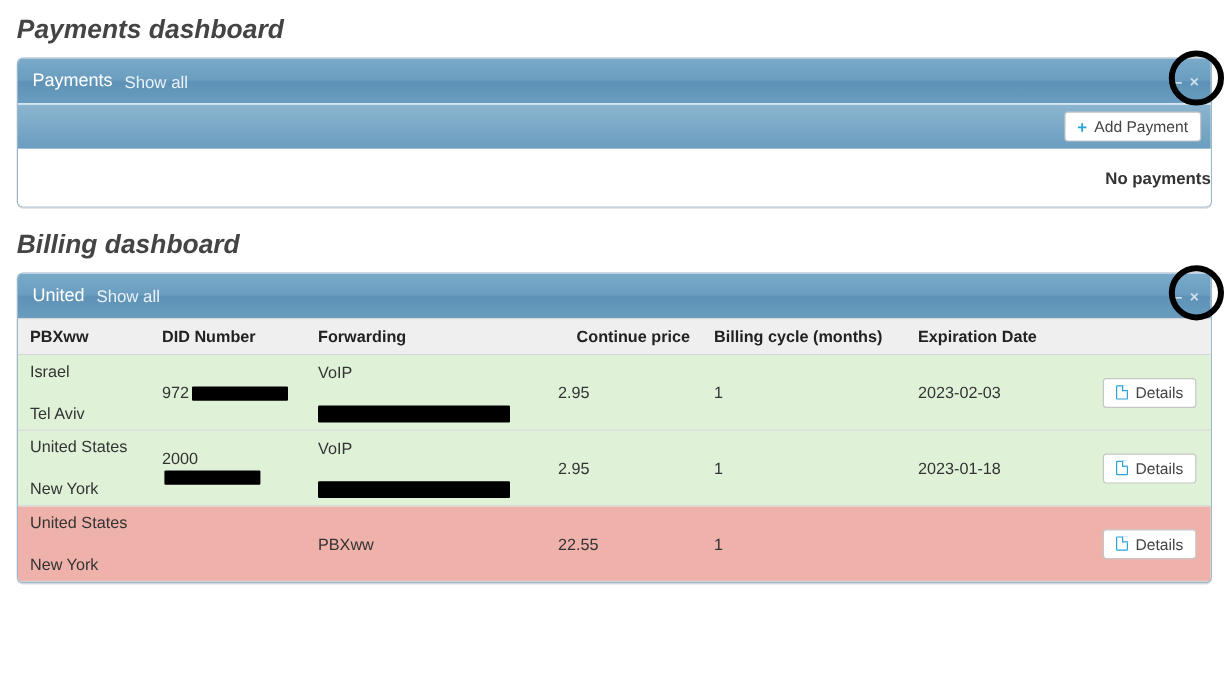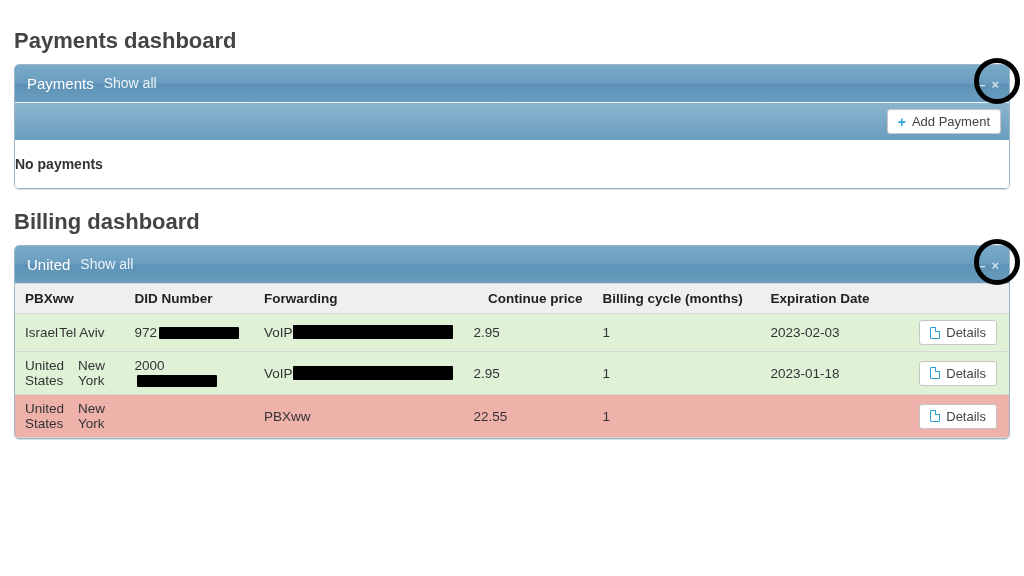--- a/index.html
+++ b/index.html
@@ -7,35 +7,36 @@
     font-family: -apple-system, BlinkMacSystemFont, "Segoe UI", Helvetica, Arial, sans-serif;
     background: #fff;
     padding: 8px 14px;
     width: 1024px;
     color: #333;
   }
   h2.section-title {
     font-size: 22px;
     font-weight: 700;
     color: #444;
-    margin: 20px 0 10px 0;
+    margin: 4px 0 10px 0;
+    font-style: italic;
   }
   .panel {
     border: 1px solid #9cb6c9;
     border-radius: 5px;
     overflow: hidden;
     margin-bottom: 18px;
     box-shadow: 0 1px 0 #ddd;
   }
   .panel-header {
     background: linear-gradient(#79aac9, #6a9dbf 48%, #5d92b6 52%, #6a9dbf);
     color: #fff;
     padding: 10px 12px;
     display: flex;
-    align-items: flex-start;
+    align-items: flex-end;
     position: relative;
   }
   .panel-header .title { font-size: 15px; }
   .panel-header .showall {
     font-size: 14px;
     font-weight: 400;
     color: #eaf2f8;
     margin-left: 10px;
     cursor: pointer;
   }
@@ -77,21 +78,21 @@
   .btn .doc::after {
     content:"";
     position:absolute;
     right:-1px; top:-1px;
     width:4px;height:4px;
     background:#fff;
     border-left:1.5px solid #2aa3d8;
     border-bottom:1.5px solid #2aa3d8;
   }
   .empty-msg {
-    text-align: left;
+    text-align: right;
     font-weight: 700;
     font-size: 14px;
     padding: 16px 0;
     background: #fff;
   }
   table.orders {
     width: 100%;
     border-collapse: collapse;
     font-size: 13.5px;
   }
@@ -104,21 +105,21 @@
     font-weight: 700;
     color: #222;
   }
   table.orders td {
     padding: 6px 10px;
     vertical-align: middle;
     border-bottom: 1px solid #d7d7d7;
   }
   tr.row-green td { background: #dff2d8; }
   tr.row-red td   { background: #efb2ab; }
-  .stack { display:flex; gap:1px; }
+  .stack { display:flex; flex-direction:column; gap:20px; }
   .redact {
     display:inline-block;
     background:#000;
     height:12px;
     border-radius:1px;
   }
   .redact.num { width: 80px; vertical-align:middle; margin-left:2px;}
   .redact.fwd { width: 160px; height:14px; }
   .num-right { text-align: left; padding-right: 18px !important; }
   .details-cell { text-align: right; padding-right: 12px !important; }

